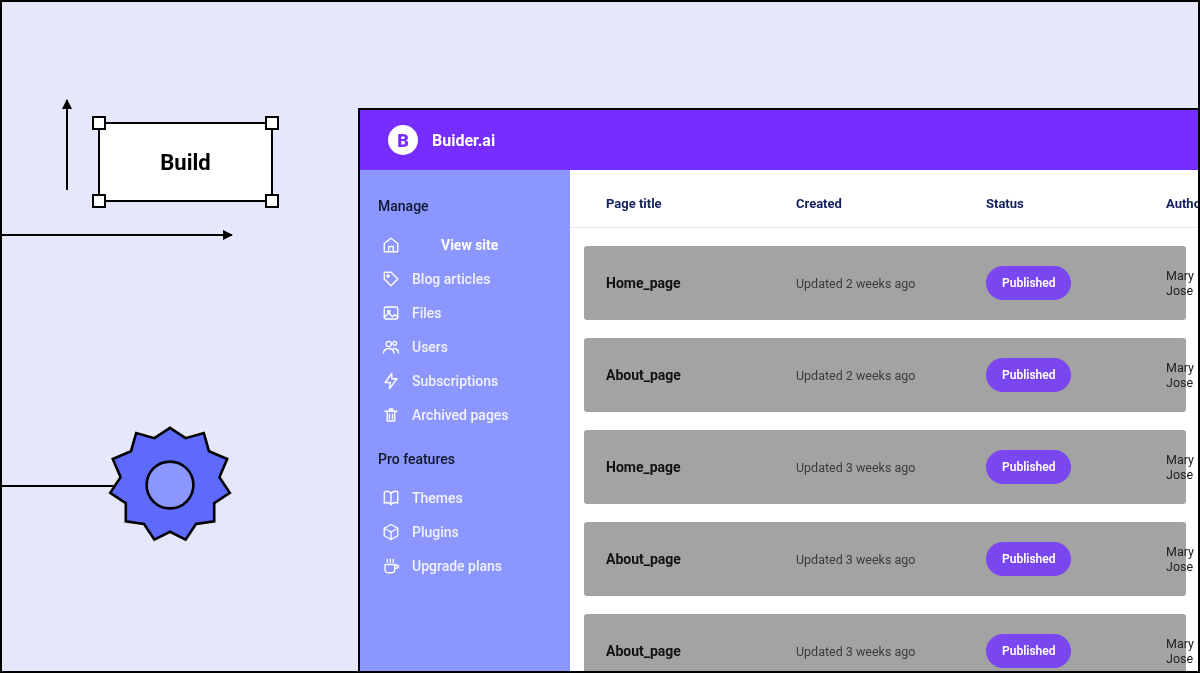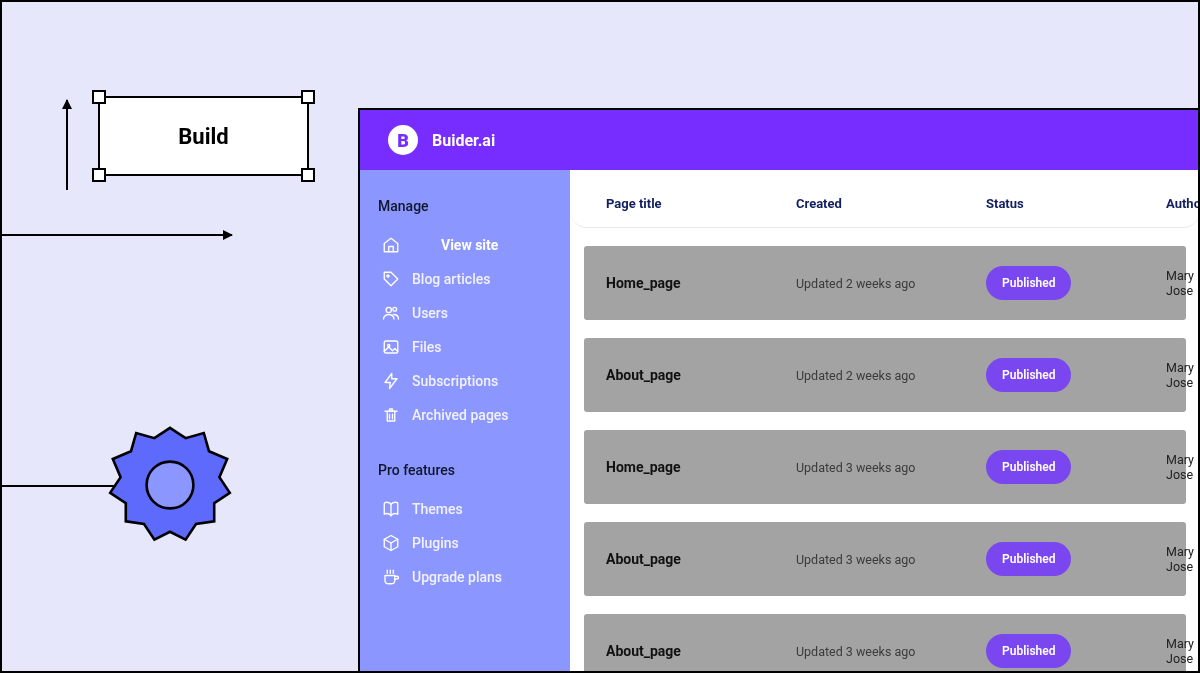--- a/index.html
+++ b/index.html
@@ -9,22 +9,22 @@
     width: 1200px;
     height: 673px;
     overflow: hidden;
     position: relative;
     border: 2px solid #000;
   }
 
   
   .illus-build-frame {
     position: absolute;
-    left: 96px; top: 94px;
-    width: 211px; height: 80px;
+    left: 96px; top: 120px;
+    width: 175px; height: 80px;
     background: #fff;
     border: 2px solid #000;
     display: flex;
     align-items: center;
     justify-content: center;
   }
   .illus-build-frame .label {
     font-size: 22px;
     font-weight: 700;
   }
@@ -145,21 +145,21 @@
     font-size: 14px;
     overflow: hidden;
   }
   .sidebar .section {
     font-size: 14px;
     color: #0f172a;
     font-weight: 500;
     margin-bottom: 14px;
     margin-top: 6px;
   }
-  .sidebar .section.pro { margin-top: 30px; }
+  .sidebar .section.pro { margin-top: 19px; }
   .sidebar .nav-item {
     display: flex;
     align-items: center;
     gap: 12px;
     padding: 8px 4px;
     cursor: pointer;
     color: #f2f2ff;
     font-weight: 500;
   }
   .sidebar .nav-item.active {
@@ -190,21 +190,20 @@
     overflow: hidden;
   }
   .table-head {
     display: grid;
     grid-template-columns: 190px 190px 180px 1fr;
     padding: 26px 36px 16px 36px;
     font-size: 13px;
     font-weight: 700;
     color: #12205f;
     border-bottom: 1px solid #e8e8ee;
-    border-radius: 17px;
   }
   .rows {
     padding: 18px 14px 0 14px;
     display: flex;
     flex-direction: column;
     gap: 18px;
   }
   .row {
     display: grid;
     grid-template-columns: 190px 190px 180px 1fr;
@@ -268,35 +267,35 @@
       <div class="nav-item">
         <svg class="ico" viewBox="0 0 24 24">
             <path d="M3 3 H12 L21 12 L12 21 L3 12 Z"></path>
             <circle cx="8" cy="8" r="1.5"></circle>
           </svg>
         <span>Blog articles</span>
       </div>
 
       <div class="nav-item">
         <svg class="ico" viewBox="0 0 24 24">
+            <rect x="3" y="4" width="18" height="16" rx="2"></rect>
+            <circle cx="9" cy="10" r="1.5"></circle>
+            <path d="M3 18 L9 12 L14 17 L17 14 L21 18"></path>
+          </svg>
+        <span>Files</span>
+      </div>
+
+      <div class="nav-item">
+        <svg class="ico" viewBox="0 0 24 24">
             <circle cx="9" cy="8" r="3.5"></circle>
             <path d="M2 20 C2 16 6 14 9 14 C12 14 16 16 16 20"></path>
             <circle cx="17" cy="7" r="2.5"></circle>
             <path d="M15 14 C19 14 22 16 22 20"></path>
           </svg>
         <span>Users</span>
-      </div>
-
-      <div class="nav-item">
-        <svg class="ico" viewBox="0 0 24 24">
-            <rect x="3" y="4" width="18" height="16" rx="2"></rect>
-            <circle cx="9" cy="10" r="1.5"></circle>
-            <path d="M3 18 L9 12 L14 17 L17 14 L21 18"></path>
-          </svg>
-        <span>Files</span>
       </div>
 
       <div class="nav-item">
         <svg class="ico" viewBox="0 0 24 24">
             <path d="M13 2 L4 14 H11 L10 22 L20 9 H13 Z"></path>
           </svg>
         <span>Subscriptions</span>
       </div>
 
       <div class="nav-item">

